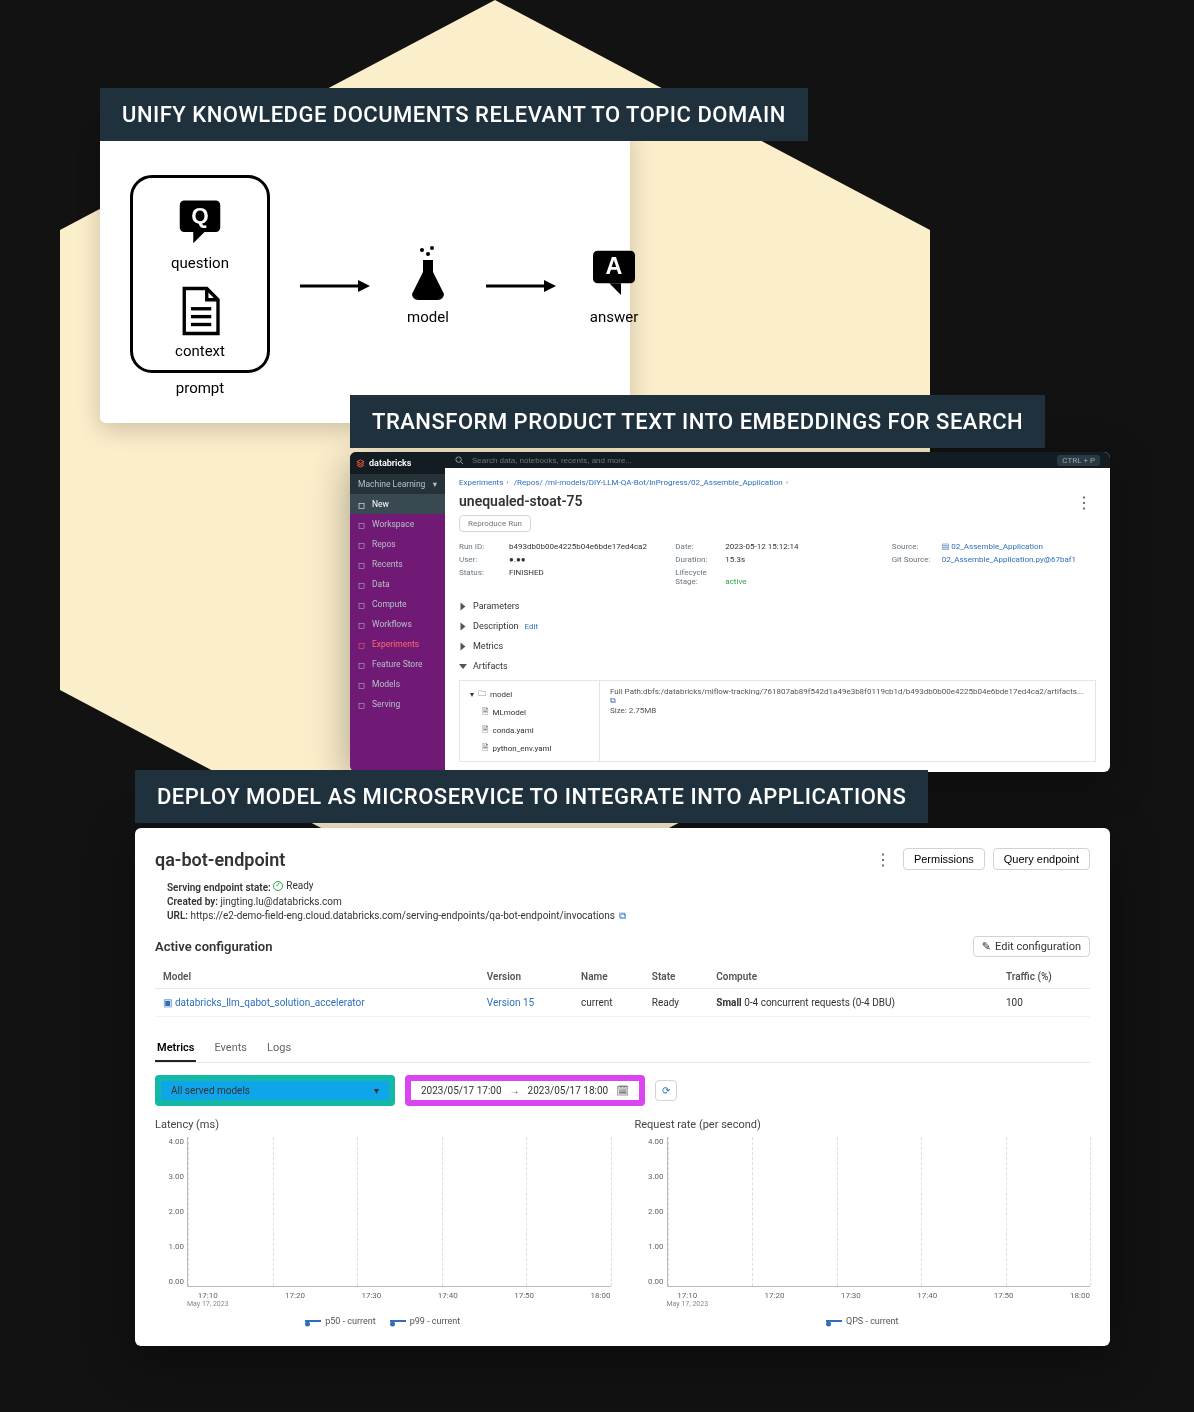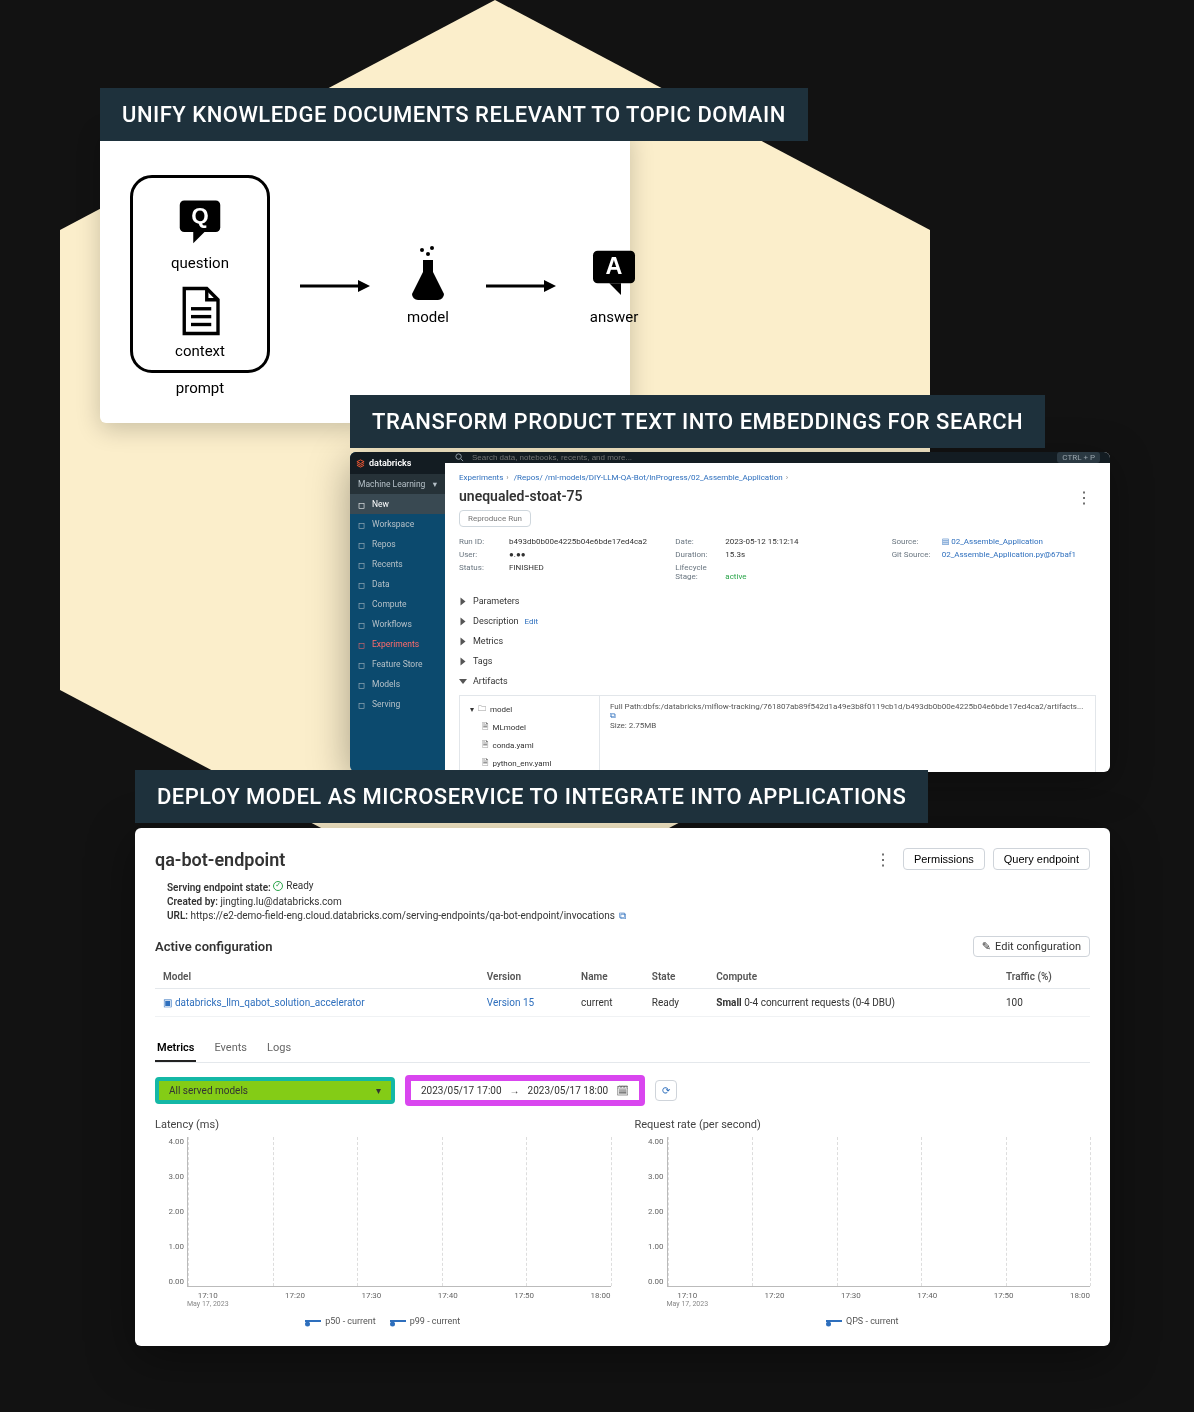--- a/index.html
+++ b/index.html
@@ -82,21 +82,21 @@
     background: #fff;
     border-radius: 6px;
     box-shadow: 0 10px 40px rgba(0,0,0,.35);
     z-index: 15;
     display: flex;
     overflow: hidden;
     font-size: 9px;
   }
   .sidebar {
     width: 95px;
-    background: #0c4a6e;
+    background: #701a75;
     color: #B5C0C7;
     display:flex;
     flex-direction:column;
   }
   .sidebar-logo {
     height:22px;
     display:flex;
     align-items:center;
     gap:4px;
     padding:0 6px;
@@ -178,21 +178,21 @@
   .section-title { font-size:13px; font-weight:600; margin:14px 0 8px; display:flex; justify-content:space-between; align-items:center; }
   .edit-config { font-weight:400; font-size:11px; border:1px solid #cfd4da; padding:3px 8px; border-radius:4px; cursor:pointer; display:inline-flex; align-items:center; gap:4px; }
   table.config { width:100%; border-collapse:collapse; font-size:10px; }
   table.config th { text-align:left; padding:6px 8px; color:#555; border-bottom:1px solid #e4e8ec; font-weight:600; }
   table.config td { padding:8px 8px; border-bottom:1px solid #f0f2f4; }
   table.config td.link { color:#2e6fbd; cursor:pointer; }
   .tabs { display:flex; gap:16px; border-bottom:1px solid #e4e8ec; margin-top:18px; font-size:11px; }
   .tab { padding:6px 2px; cursor:pointer; color:#666; }
   .tab.active { color:#000; font-weight:600; border-bottom:2px solid #222; }
   .controls-row { display:flex; gap:10px; align-items:center; margin:12px 0; font-size:10px; }
-  .dropdown { border:4px solid #14b8a6; padding:4px 10px; border-radius:4px; cursor:pointer; display:flex; align-items:center; justify-content:space-between; min-width:240px; background:#84cc16; }
+  .dropdown { border:6px solid #14b8a6; padding:4px 10px; border-radius:4px; cursor:pointer; display:flex; align-items:center; justify-content:space-between; min-width:240px; background:#0ea5e9; }
   .dt-range { border:6px solid #d946ef; padding:4px 10px; border-radius:4px; display:flex; align-items:center; gap:8px; font-size:10px; }
   .icon-btn { border:1px solid #cfd4da; padding:4px 6px; border-radius:4px; cursor:pointer; color:#2e6fbd; }
   .chart-row { display:flex; gap:24px; }
   .chart { flex:1; }
   .chart-title { font-size:11px; color:#444; margin-bottom:6px; }
   .chart-area { position:relative; height:150px; border-left:1px solid #bbb; border-bottom:1px solid #bbb; padding-left:4px; }
   .y-ticks { position:absolute; left:-32px; top:0; bottom:0; display:flex; flex-direction:column; justify-content:space-between; font-size:8px; color:#666; text-align:right; width:28px; }
   .grid-lines { position:absolute; inset:0; }
   .grid-lines .vline { position:absolute; top:0; bottom:0; border-left:1px dashed #ddd; }
   .x-ticks { display:flex; justify-content:space-between; font-size:8px; color:#666; margin-top:4px; }
@@ -361,24 +361,20 @@
           <span>Parameters</span>
         </div>
       <div class="section-row">
           <span class="caret right"></span>
           <span>Description</span> 
           <span class="edit-link">Edit</span>
         </div>
       <div class="section-row">
           <span class="caret right"></span>
           <span>Metrics</span>
-        </div>
-      <div class="section-row">
-          <span class="caret right"></span>
-          <span>Tags</span>
         </div>
       <div class="section-row">
           <span class="caret"></span>
           <span>Artifacts</span>
         </div>
       <div class="artifact-pane">
         <div class="art-tree">
           <div class="art-node">
               <span>▾</span>
               <span style="color:#333;">🗀</span>

